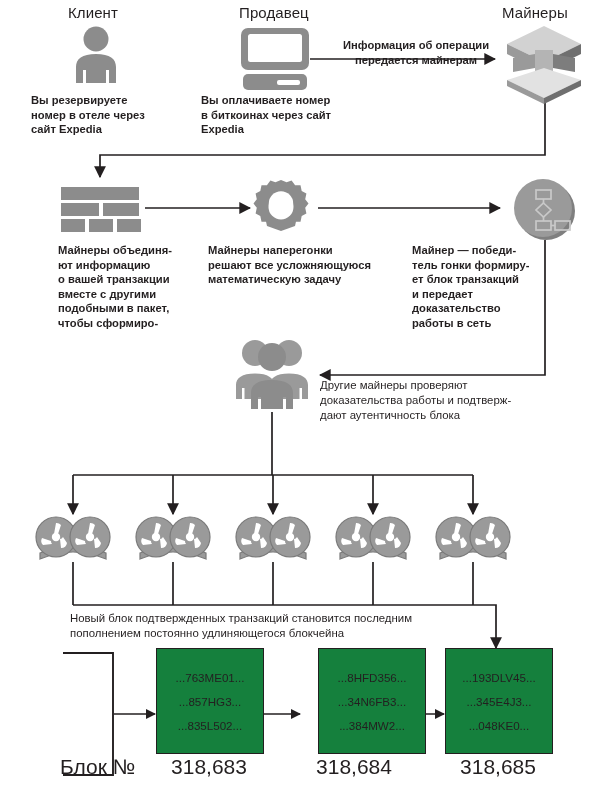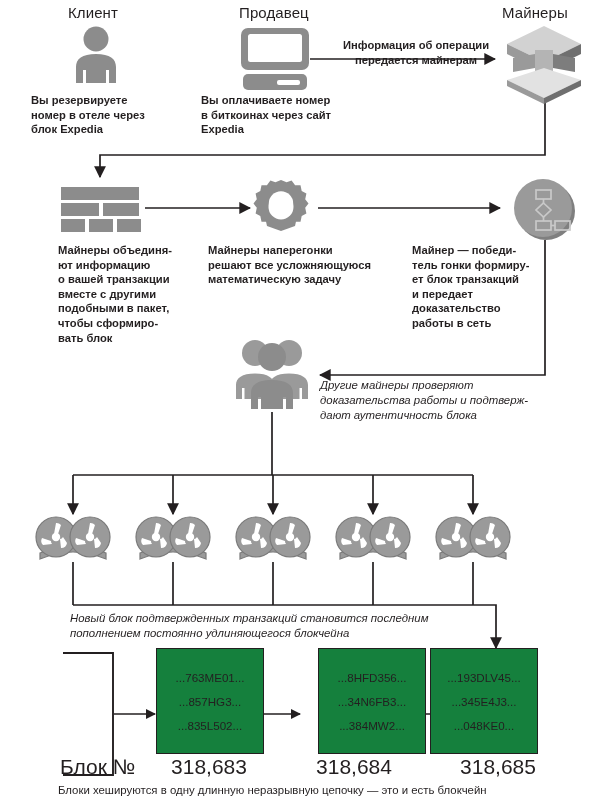--- a/index.html
+++ b/index.html
@@ -5,21 +5,21 @@
   html,body{margin:0;padding:0;background:#ffffff;}
   body{
     width:609px;height:801px;position:relative;overflow:hidden;
     font-family:"Liberation Sans","DejaVu Sans",sans-serif;
     color:#231f20;
   }
   .stage{position:absolute;left:0;top:0;width:586px;height:801px;}
   .abs{position:absolute;}
   .hd{font-size:15px;color:#231f20;letter-spacing:.1px;white-space:nowrap;}
   .cap{font-size:11.2px;line-height:14.6px;color:#231f20;font-weight:bold;}
-  .cap-b{font-size:11.4px;line-height:14.8px;color:#231f20;font-style:italic;}
+  .cap-b{font-size:11.4px;line-height:14.8px;color:#231f20;}
   .blocknum{font-size:21px;color:#231f20;white-space:nowrap;}
   .hash{font-size:11.6px;color:#231f20;white-space:nowrap;text-align:center;}
   .footer{font-size:11.4px;color:#231f20;white-space:nowrap;}
   svg{display:block;overflow:visible;}
   .lineLayer{position:absolute;left:0;top:0;}
   .boxchain{
     position:absolute;border:1.6px solid #231f20;background:#15803d;
     display:flex;flex-direction:column;justify-content:center;align-items:center;
   }
   .boxchain .hash{margin:5.5px 0;}
@@ -110,21 +110,21 @@
       <polygon points="70,34 48,30 48,44 70,48" fill="#7d7d7d"></polygon>
       <polygon points="39,44 76,56 39,74 2,56" fill="#e2e2e2"></polygon>
       <polygon points="2,56 39,74 39,80 2,62" fill="#9a9a9a"></polygon>
       <polygon points="76,56 39,74 39,80 76,62" fill="#6f6f6f"></polygon>
     </svg>
   </div>
 
   <div class="abs cap" style="left:31px;top:93px;width:165px;">
     <div>Вы резервируете</div>
     <div>номер в отеле через</div>
-    <div>блок Expedia</div>
+    <div>сайт Expedia</div>
   </div>
   <div class="abs cap" style="left:201px;top:93px;width:175px;">
     <div>Вы оплачиваете номер</div>
     <div>в биткоинах через сайт</div>
     <div>Expedia</div>
   </div>
   <div class="abs cap" style="left:326px;top:38px;width:180px;text-align:center;">
     <div>Информация об операции</div>
     <div>передается майнерам</div>
   </div>
@@ -171,21 +171,20 @@
     </svg>
   </div>
 
   <div class="abs cap" style="left:58px;top:243px;width:150px;">
     <div>Майнеры объединя-</div>
     <div>ют информацию</div>
     <div>о вашей транзакции</div>
     <div>вместе с другими</div>
     <div>подобными в пакет,</div>
     <div>чтобы сформиро-</div>
-    <div>вать блок</div>
   </div>
 
   <div class="abs cap" style="left:208px;top:243px;width:200px;">
     <div>Майнеры наперегонки</div>
     <div>решают все усложняющуюся</div>
     <div>математическую задачу</div>
   </div>
 
   <div class="abs cap" style="left:412px;top:243px;width:125px;">
     <div>Майнер — победи-</div>
@@ -320,26 +319,25 @@
   <div class="boxchain" style="left:156px;top:648px;width:106px;height:104px;">
     <div class="hash">...763ME01...</div>
     <div class="hash">...857HG3...</div>
     <div class="hash">...835L502...</div>
   </div>
   <div class="boxchain" style="left:318px;top:648px;width:106px;height:104px;">
     <div class="hash">...8HFD356...</div>
     <div class="hash">...34N6FB3...</div>
     <div class="hash">...384MW2...</div>
   </div>
-  <div class="boxchain" style="left:430px;top:648px;width:106px;height:104px;">
+  <div class="boxchain" style="left:445px;top:648px;width:106px;height:104px;">
     <div class="hash">...193DLV45...</div>
     <div class="hash">...345E4J3...</div>
     <div class="hash">...048KE0...</div>
   </div>
 
   <div class="abs blocknum" style="left:60px;top:755px;">Блок №</div>
   <div class="abs blocknum" style="left:156px;top:755px;width:106px;text-align:center;">318,683</div>
   <div class="abs blocknum" style="left:301px;top:755px;width:106px;text-align:center;">318,684</div>
   <div class="abs blocknum" style="left:445px;top:755px;width:106px;text-align:center;">318,685</div>
 
-  <div class="abs footer" style="left:58px;top:784px;">Блоки хешируются в одну длинную неразрывную цепочку — это и есть блокчейн</div>
 
 </div>
 
 </body></html>

